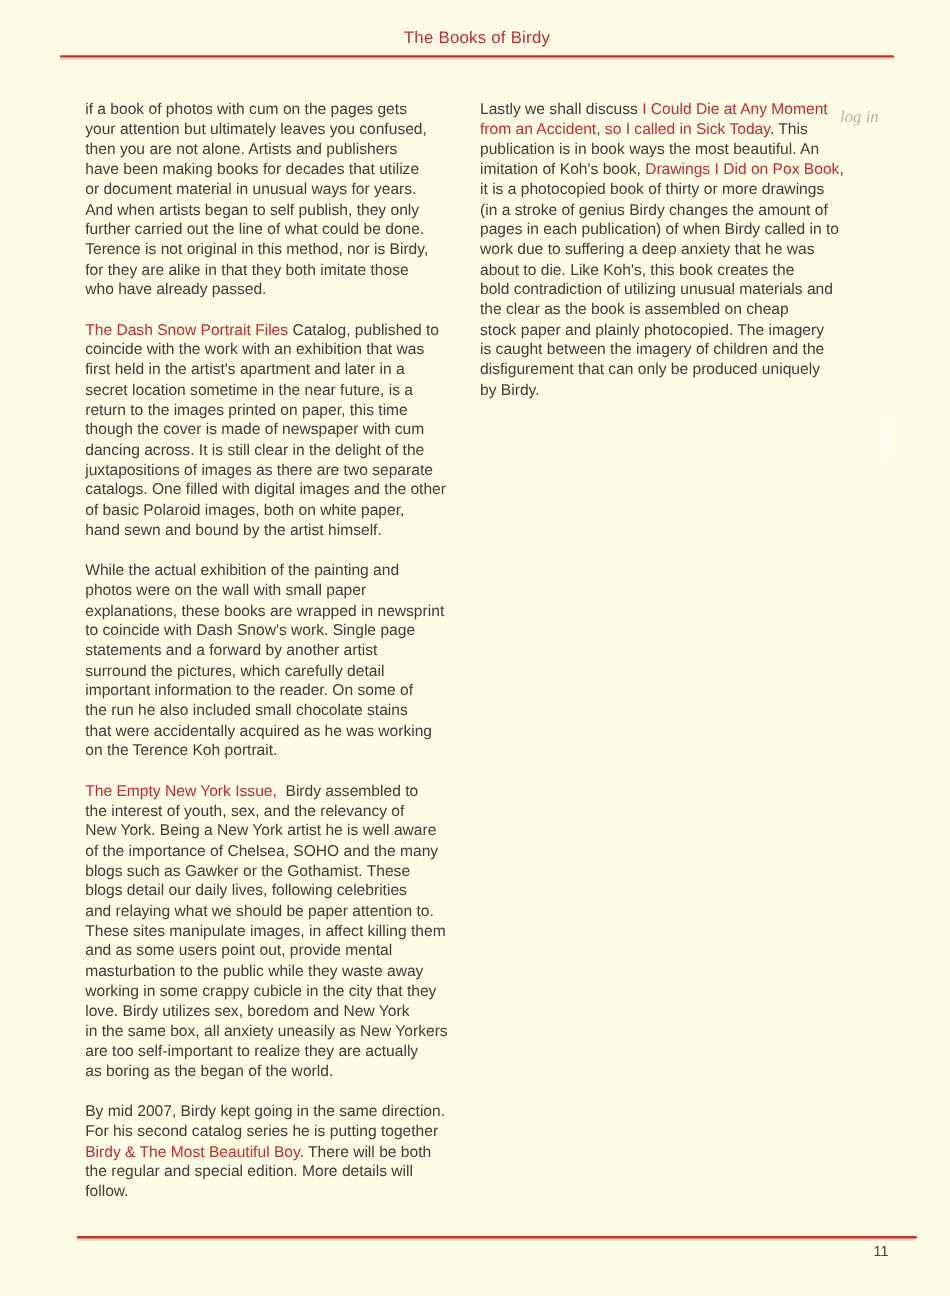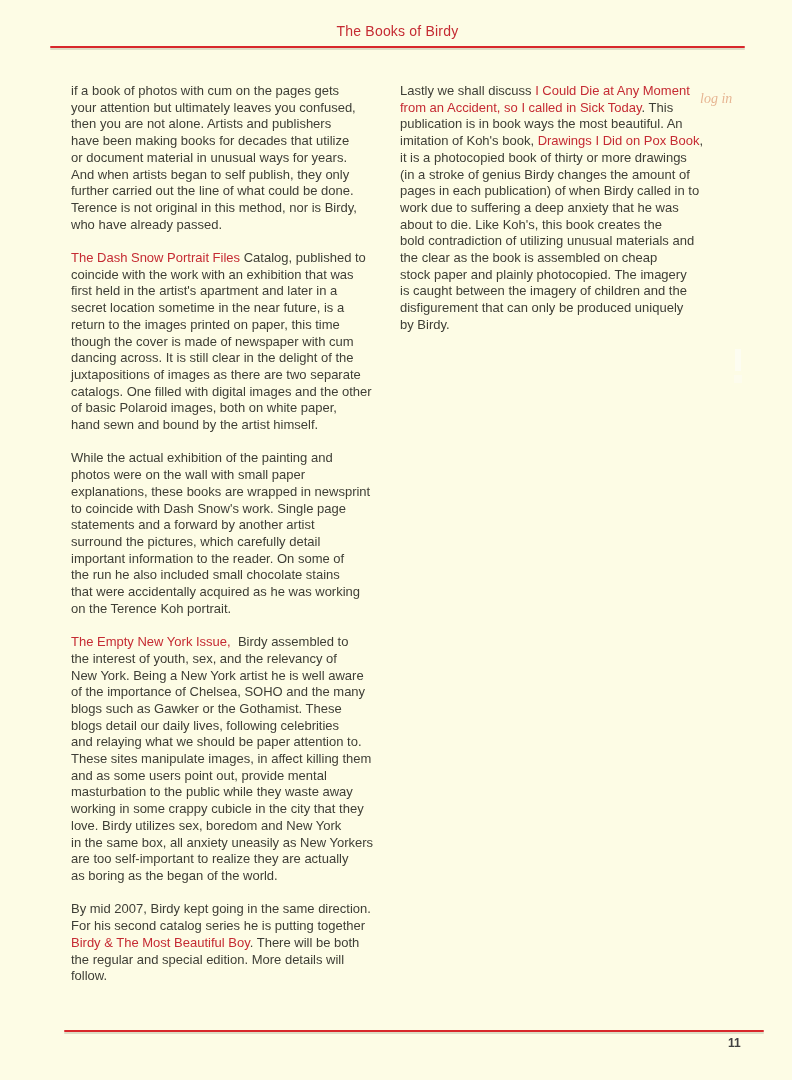--- a/index.html
+++ b/index.html
@@ -32,26 +32,26 @@
     position:absolute;top:83px;
     font-size:13px;line-height:16.7px;color:var(--ink);
   }
   .col-left{left:71px;width:340px;}
   .col-right{left:400px;width:340px;}
   .paragraph{margin:0 0 16.7px 0;}
   .line{white-space:pre;}
   .red{color:var(--accent);}
   .page-number{
     position:absolute;top:1036px;left:728px;
-    font-size:12px;font-weight:bold;color:#404040;
+    font-size:12px;font-weight:normal;color:#404040;
   }
   .watermark{
     position:absolute;top:91px;left:700px;
     font-family:"Liberation Serif", serif;font-style:italic;
-    font-size:14px;color:#c2410c;opacity:0.38;
+    font-size:14px;color:#404040;opacity:0.38;
     pointer-events:none;
   }
   .ghost-mark{position:absolute;left:733px;top:349px;width:10px;height:34px;opacity:0.85;pointer-events:none;}
   .ghost-mark .bar{position:absolute;left:2px;top:0;width:6px;height:22px;background:#fefef4;}
   .ghost-mark .dot{position:absolute;left:1px;top:26px;width:8px;height:8px;background:#fdfdef;}
 </style>
 </head>
 <body>
 
 <div class="page">
@@ -65,20 +65,21 @@
   <div class="col col-left">
       <div class="paragraph">
         <div class="line"><span>if a book of photos with cum on the pages gets</span></div>
         <div class="line"><span>your attention but ultimately leaves you confused,</span></div>
         <div class="line"><span>then you are not alone. Artists and publishers</span></div>
         <div class="line"><span>have been making books for decades that utilize</span></div>
         <div class="line"><span>or document material in unusual ways for years.</span></div>
         <div class="line"><span>And when artists began to self publish, they only</span></div>
         <div class="line"><span>further carried out the line of what could be done.</span></div>
         <div class="line"><span>Terence is not original in this method, nor is Birdy,</span></div>
+        <div class="line"><span>for they are alike in that they both imitate those</span></div>
         <div class="line"><span>who have already passed.</span></div>
       </div>
       <div class="paragraph">
         <div class="line"><span class="red">The Dash Snow Portrait Files</span><span> Catalog, published to</span></div>
         <div class="line"><span>coincide with the work with an exhibition that was</span></div>
         <div class="line"><span>first held in the artist's apartment and later in a</span></div>
         <div class="line"><span>secret location sometime in the near future, is a</span></div>
         <div class="line"><span>return to the images printed on paper, this time</span></div>
         <div class="line"><span>though the cover is made of newspaper with cum</span></div>
         <div class="line"><span>dancing across. It is still clear in the delight of the</span></div>

